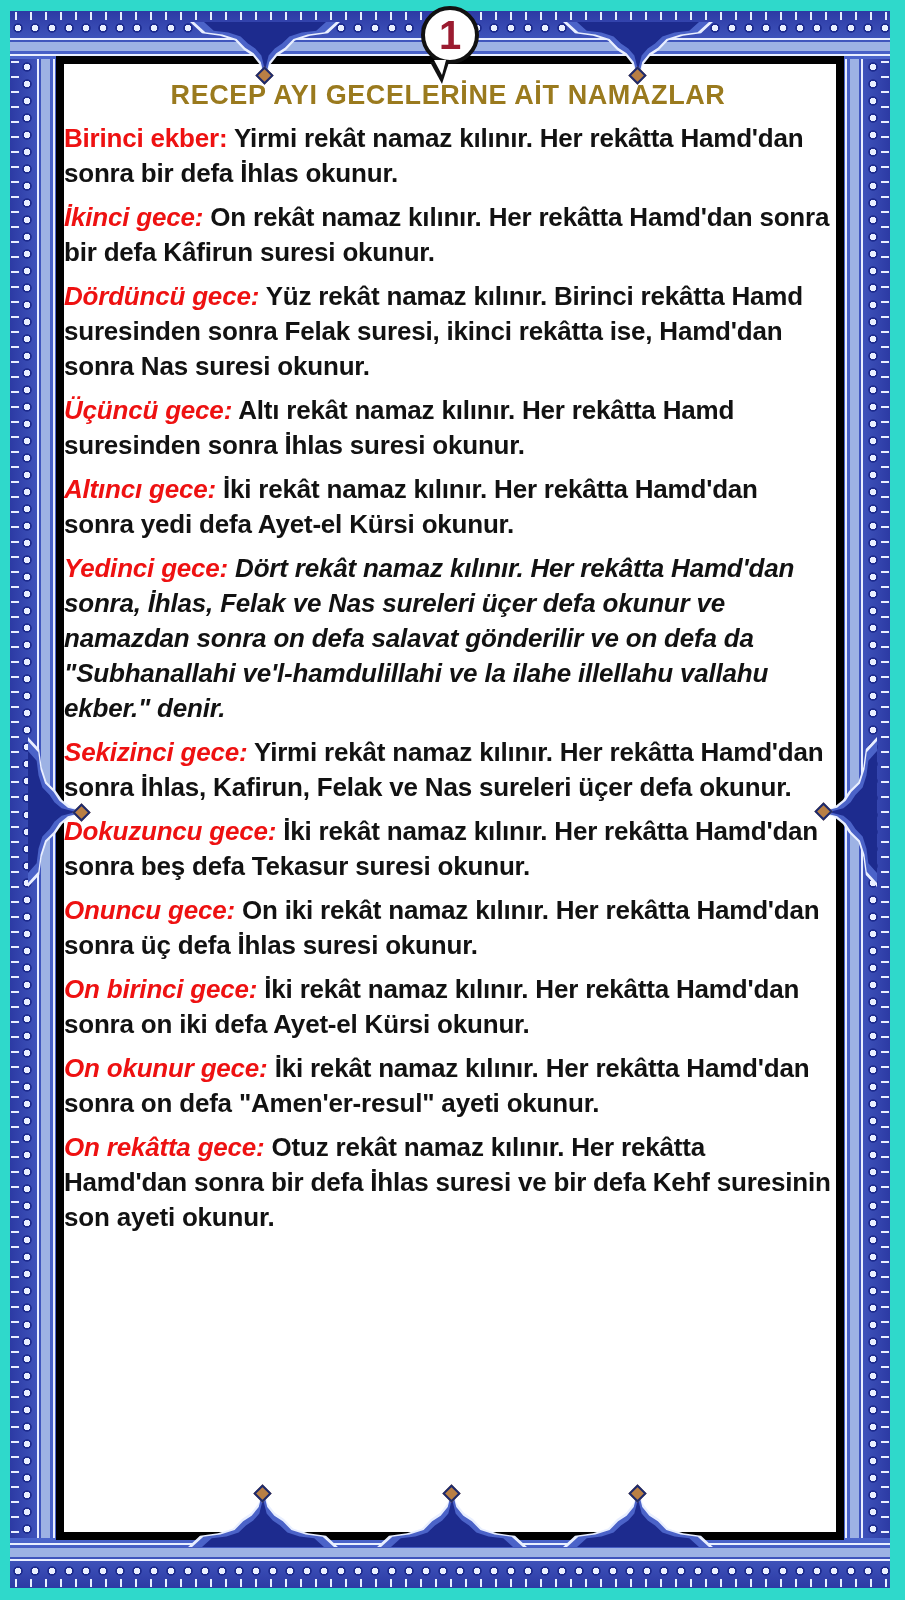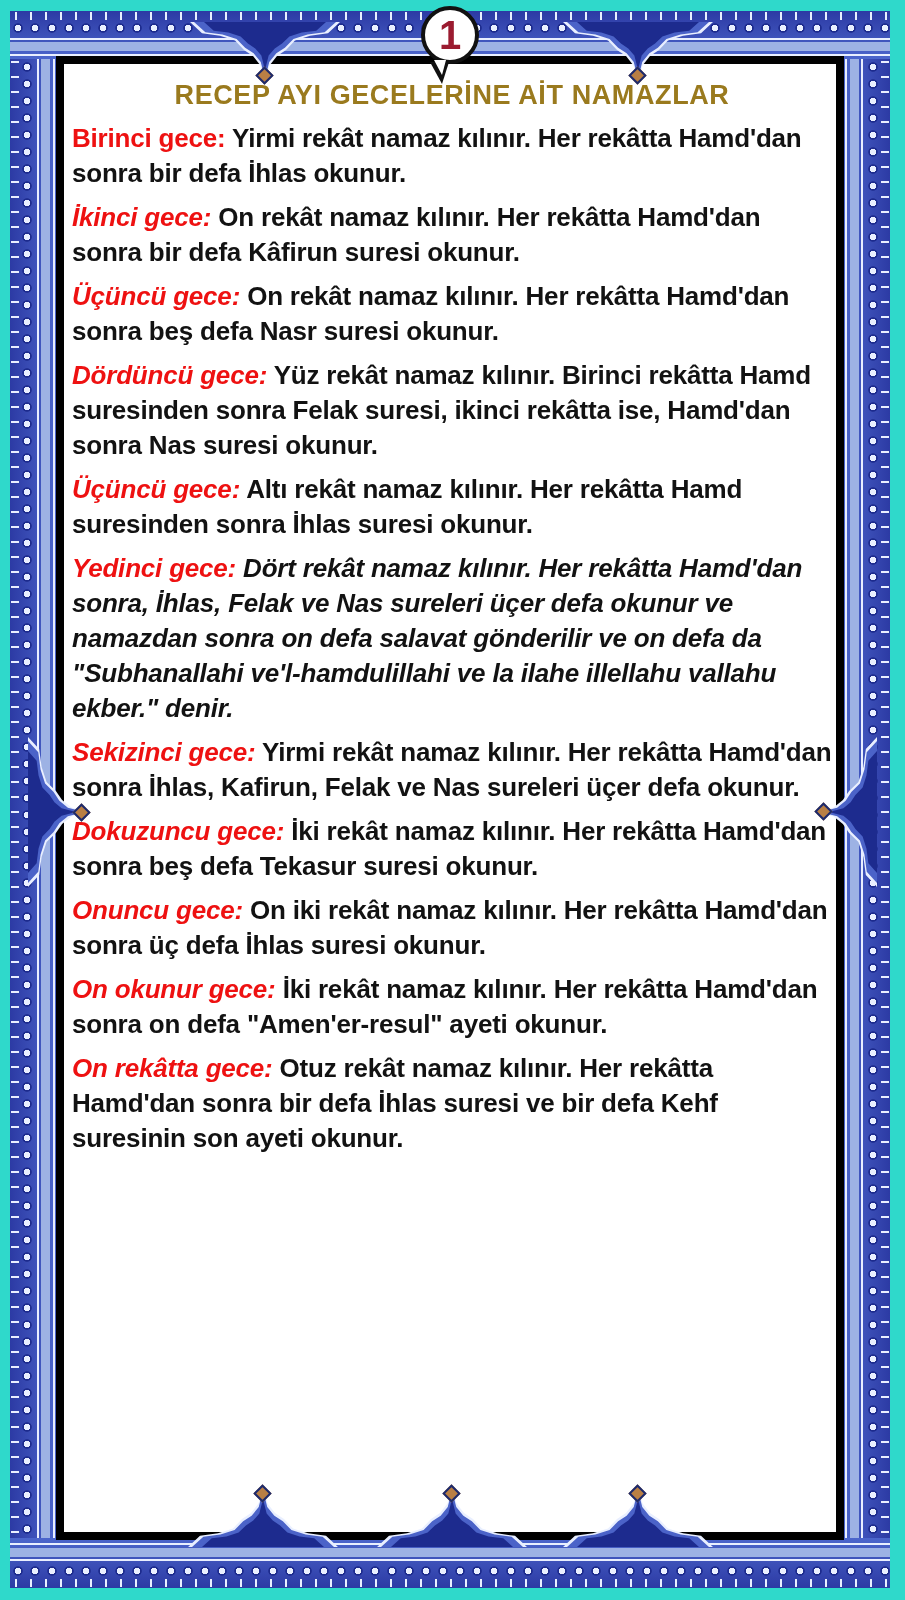--- a/index.html
+++ b/index.html
@@ -76,21 +76,21 @@
   .arch .a-inner{left:4px;right:4px;top:0;bottom:5px;background:#4b63c8;}
   .arch .a-core{left:14px;right:14px;top:0;bottom:14px;background:var(--border-blue-dark);}
   .arch .a-gem{position:absolute;left:50%;bottom:2px;width:13px;height:13px;margin-left:-7px;
     transform:rotate(45deg);background:var(--arch-tan);border:2px solid #1c2a6e;box-sizing:border-box;}
   .arch.flip{transform:scaleY(-1);}
   .arch.side-l{transform:rotate(-90deg);}
   .arch.side-r{transform:rotate(90deg);}
   
   .frame{position:absolute;left:56px;right:61px;top:56px;bottom:60px;
     background:#fff;border:8px solid var(--frame-black);box-sizing:border-box;z-index:2;
-    padding:10px 4px 0 8px;overflow:hidden;}
+    padding:10px 4px 0 0;overflow:hidden;}
   
   .bubble{position:absolute;left:421px;top:6px;width:58px;height:58px;background:#fff;
     border:4px solid #111;border-radius:50%;z-index:6;display:flex;align-items:center;justify-content:center;box-sizing:border-box;}
   .bubble .num{color:var(--page-number-red);font-size:40px;font-weight:700;line-height:1;}
   .tail-b{position:absolute;left:430px;top:62px;width:0;height:0;z-index:5;
     border-left:12px solid transparent;border-right:7px solid transparent;border-top:22px solid #111;}
   .tail-w{position:absolute;left:434px;top:60px;width:0;height:0;z-index:7;
     border-left:8px solid transparent;border-right:4px solid transparent;border-top:15px solid #fff;}
   
   .title{margin:6px auto 10px;text-align:center;color:var(--title-gold);
@@ -104,29 +104,30 @@
 <body>
 
 <div class="band band-top"></div>
 <div class="band band-bottom"></div>
 <div class="band band-left"></div>
 <div class="band band-right"></div>
 
 <div class="frame">
   <h1 class="title">RECEP AYI GECELERİNE AİT NAMAZLAR</h1>
   <div id="paragraph-list">
-      <p class="para"><span class="lead">Birinci gece:</span> <span class="body">Yirmi rekât namaz kılınır. Her rekâtta Hamd'dan sonra bir defa İhlas okunur.</span></p>
+      <p class="para"><span class="lead">Birinci ekber:</span> <span class="body">Yirmi rekât namaz kılınır. Her rekâtta Hamd'dan sonra bir defa İhlas okunur.</span></p>
       <p class="para"><span class="lead it">İkinci gece:</span> <span class="body">On rekât namaz kılınır. Her rekâtta Hamd'dan sonra bir defa Kâfirun suresi okunur.</span></p>
-      <p class="para"><span class="lead it">Üçüncü gece:</span> <span class="body">On rekât namaz kılınır. Her rekâtta Hamd'dan sonra beş defa Nasr suresi okunur.</span></p>
       <p class="para"><span class="lead it">Dördüncü gece:</span> <span class="body">Yüz rekât namaz kılınır. Birinci rekâtta Hamd suresinden sonra Felak suresi, ikinci rekâtta ise, Hamd'dan sonra Nas suresi okunur.</span></p>
       <p class="para"><span class="lead it">Üçüncü gece:</span> <span class="body">Altı rekât namaz kılınır. Her rekâtta Hamd suresinden sonra İhlas suresi okunur.</span></p>
+      <p class="para"><span class="lead it">Altıncı gece:</span> <span class="body">İki rekât namaz kılınır. Her rekâtta Hamd'dan sonra yedi defa Ayet-el Kürsi okunur.</span></p>
       <p class="para"><span class="lead it">Yedinci gece:</span> <span class="body it">Dört rekât namaz kılınır. Her rekâtta Hamd'dan sonra, İhlas, Felak ve Nas sureleri üçer defa okunur ve namazdan sonra on defa salavat gönderilir ve on defa da "Subhanallahi ve'l-hamdulillahi ve la ilahe illellahu vallahu ekber." denir.</span></p>
       <p class="para"><span class="lead it">Sekizinci gece:</span> <span class="body">Yirmi rekât namaz kılınır. Her rekâtta Hamd'dan sonra İhlas, Kafirun, Felak ve Nas sureleri üçer defa okunur.</span></p>
       <p class="para"><span class="lead it">Dokuzuncu gece:</span> <span class="body">İki rekât namaz kılınır. Her rekâtta Hamd'dan sonra beş defa Tekasur suresi okunur.</span></p>
       <p class="para"><span class="lead it">Onuncu gece:</span> <span class="body">On iki rekât namaz kılınır. Her rekâtta Hamd'dan sonra üç defa İhlas suresi okunur.</span></p>
+      <p class="para"><span class="lead it">On birinci gece:</span> <span class="body">İki rekât namaz kılınır. Her rekâtta Hamd'dan sonra on iki defa Ayet-el Kürsi okunur.</span></p>
       <p class="para"><span class="lead it">On okunur gece:</span> <span class="body">İki rekât namaz kılınır. Her rekâtta Hamd'dan sonra on defa "Amen'er-resul" ayeti okunur.</span></p>
       <p class="para"><span class="lead it">On rekâtta gece:</span> <span class="body">Otuz rekât namaz kılınır. Her rekâtta Hamd'dan sonra bir defa İhlas suresi ve bir defa Kehf suresinin son ayeti okunur.</span></p>
     </div>
 </div>
 
 <div class="arch" style="left:190px;top:22px;">
   <div class="a-outer"></div>
     <div class="a-inner" style="clip-path:polygon(0% 0%,8% 18%,20% 22%,30% 30%,36% 45%,42% 55%,47% 70%,50% 100%,53% 70%,58% 55%,64% 45%,70% 30%,80% 22%,92% 18%,100% 0%);"></div>
     <div class="a-core" style="clip-path:polygon(0% 0%,8% 18%,20% 22%,30% 30%,36% 45%,42% 55%,47% 70%,50% 100%,53% 70%,58% 55%,64% 45%,70% 30%,80% 22%,92% 18%,100% 0%);"></div>
     <div class="a-gem"></div>

